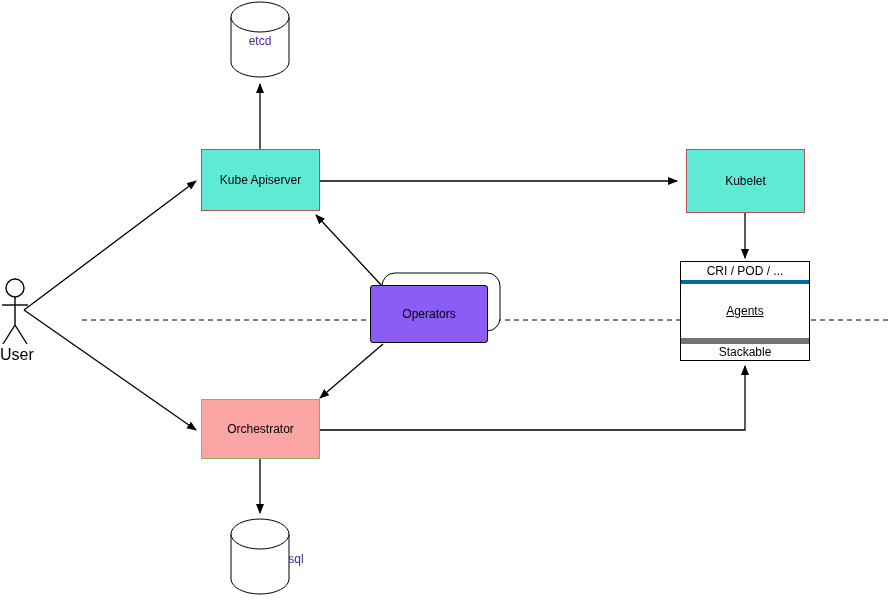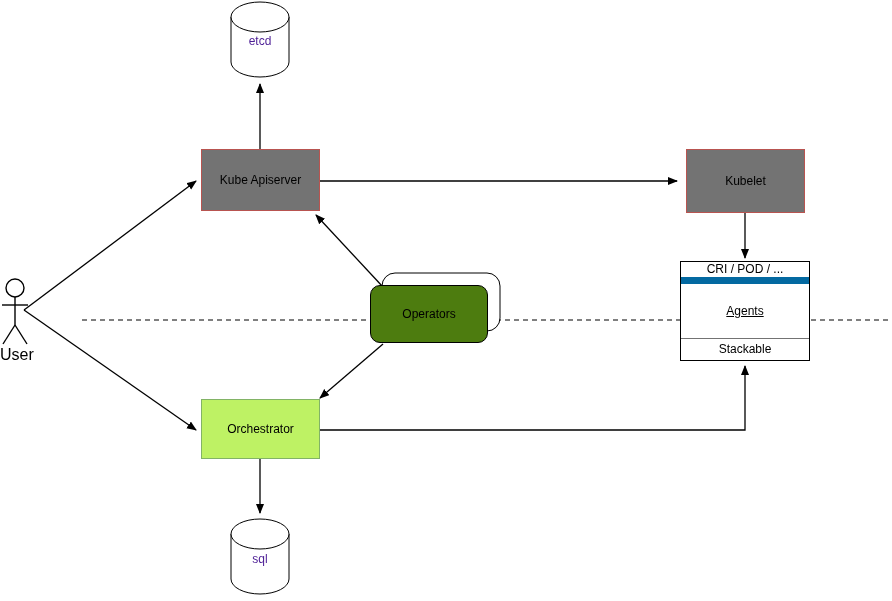--- a/index.html
+++ b/index.html
@@ -3,23 +3,23 @@
 <meta charset="utf-8">
 <style>
   html,body{margin:0;padding:0;background:#ffffff;}
   body{width:892px;height:601px;overflow:hidden;
        font-family:"Liberation Sans","DejaVu Sans",sans-serif;}
   #canvas{position:relative;width:892px;height:601px;}
   svg.layer{position:absolute;left:0;top:0;width:892px;height:601px;}
   .node{position:absolute;box-sizing:border-box;display:flex;
         align-items:center;justify-content:center;text-align:center;
         font-size:12px;color:#000;line-height:1.2;}
-  .pink{background:#737373;border:1px solid #b85450;}
-  .green{background:#bef264;border:1px solid #82b366;}
-  .rounded{background:#4d7c0f;border:1px solid #000000;border-radius:10px;}
+  .pink{background:#5eead4;border:1px solid #b85450;}
+  .green{background:#fca5a5;border:1px solid #82b366;}
+  .rounded{background:#8b5cf6;border:1px solid #000000;border-radius:3px;}
   .cyl-label{position:absolute;font-size:12px;color:#4c1d95;text-align:center;}
   .actor-label{position:absolute;font-size:16px;color:#000;text-align:center;}
 </style>
 </head>
 <body>
 
 <div id="canvas">
 
   <svg class="layer" viewBox="0 0 892 601">
     <defs>
@@ -64,21 +64,21 @@
 
     <line x1="383" y1="344" x2="320" y2="398" stroke="#000" stroke-width="1.3" marker-end="url(#arw)"></line>
 
     <line x1="260" y1="459" x2="260" y2="513" stroke="#000" stroke-width="1.3" marker-end="url(#arw)"></line>
 
     <path d="M320,430 L745,430 L745,366" fill="none" stroke="#000" stroke-width="1.3" marker-end="url(#arw)"></path>
   </svg>
 
   <div class="cyl-label" style="left:231px;top:34px;width:58px;">etcd</div>
 
-  <div class="cyl-label" style="left:231px;top:552px;width:58px;">sql</div>
+  <div class="cyl-label" style="left:231px;top:552px;width:58px;padding-left:36px;">sql</div>
 
   <div class="node pink" style="left:201px;top:149px;width:119px;height:62px;">
     <span>Kube Apiserver</span>
   </div>
 
   <div class="node pink" style="left:686px;top:149px;width:119px;height:64px;">
     <span>Kubelet</span>
   </div>
 
   <div class="node green" style="left:201px;top:399px;width:119px;height:60px;">
@@ -86,27 +86,27 @@
   </div>
 
   <div class="node rounded" style="left:370px;top:285px;width:118px;height:58px;">
     <span>Operators</span>
   </div>
 
   <div style="position:absolute;left:680px;top:261px;width:130px;height:100px;
               box-sizing:border-box;border:1px solid #000;background:#fff;
               display:flex;flex-direction:column;">
     <div class="node" style="position:relative;left:0;top:0;width:100%;height:22px;
-                border-bottom:7px solid #0369a1;text-align:right;">
+                border-bottom:4px solid #0369a1;text-align:right;">
       <span>CRI / POD / ...</span>
     </div>
     <div class="node" style="position:relative;left:0;top:0;width:100%;flex:1;text-decoration:underline;">
       <span>Agents</span>
     </div>
     <div class="node" style="position:relative;left:0;top:0;width:100%;height:22px;
-                border-top:1px solid #737373;">
+                border-top:6px solid #737373;">
       <span>Stackable</span>
     </div>
   </div>
 
   <div class="actor-label" style="left:0px;top:346px;width:32px;">User</div>
 
 </div>
 
 </body></html>

